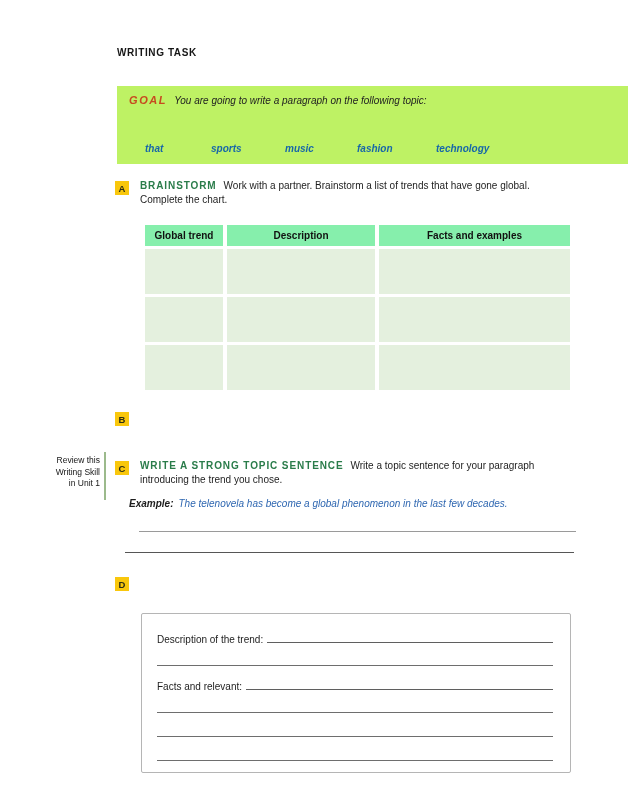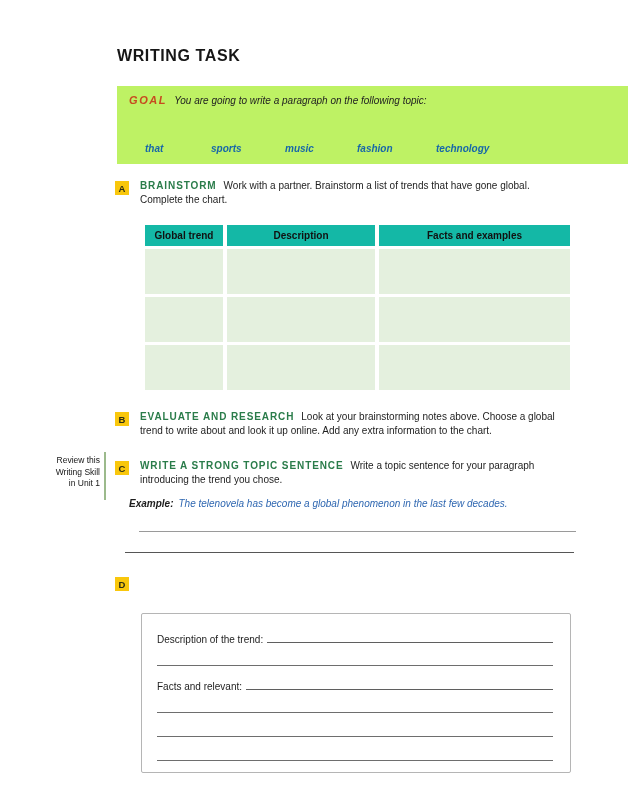--- a/index.html
+++ b/index.html
@@ -4,21 +4,21 @@
 <style>
   html,body{margin:0;padding:0;background:#ffffff;}
   .page{
     position:relative;width:628px;height:786px;background:#ffffff;overflow:hidden;
     font-family:"Liberation Sans", sans-serif;color:#222;
   }
   .abs{position:absolute;}
 
   
   .page-title{
-    left:117px;top:47px;font-size:16px;font-weight:bold;color:#161616;
+    left:117px;top:47px;font-size:10px;font-weight:bold;color:#161616;
     letter-spacing:0.6px;
   }
 
   
   .goal-box{left:117px;top:86px;width:543px;height:78px;background:#bef264;font-style:italic;}
   .goal-line{position:absolute;left:12px;top:8px;width:438px;font-size:10px;line-height:13px;}
   .goal-label{color:#c74b1f;font-weight:bold;font-size:11px;letter-spacing:1.6px;margin-right:7px;}
   .goal-intro{color:#222;}
   .goal-prompt{
     position:absolute;left:12px;top:24px;width:440px;
@@ -37,21 +37,21 @@
   .ex-body{white-space:pre-line;}
 
   
   .bs-table{
     left:145px;top:225px;display:grid;
     grid-template-columns:78px 148px 191px;
     grid-template-rows:21px 45px 45px 45px;
     column-gap:4px;row-gap:3px;
   }
   .bs-th{
-    background:#14b8a6;color:#111;font-size:10px;font-weight:bold;
+    background:#86efac;color:#111;font-size:10px;font-weight:bold;
     display:flex;align-items:center;justify-content:center;
   }
   .bs-td{background:#e4f0de;}
 
   
   .margin-note{
     left:30px;top:455px;width:70px;text-align:right;
     font-size:8.5px;font-weight:normal;line-height:11.5px;color:#161616;white-space:pre-line;
   }
   .margin-rule{left:104px;top:452px;width:2px;height:48px;background:#9cba8c;}
@@ -110,24 +110,20 @@
     <div class="bs-td"></div>
     <div class="bs-td"></div>
     <div class="bs-td"></div>
     <div class="bs-td"></div>
     <div class="bs-td"></div>
     <div class="bs-td"></div>
     <div class="bs-td"></div>
   </div>
 
   <div class="abs letter" style="left:115px;top:412px">B</div>
-  <div class="abs ex-text" style="left:140px;top:410px">
-    <span class="ex-heading">EVALUATE AND RESEARCH</span><span class="ex-body">Look at your brainstorming notes above. Choose a global
-trend to write about and look it up online. Add any extra information to the chart.</span>
-  </div>
 
   <div class="abs margin-note">Review this
 Writing Skill
 in Unit 1</div>
   <div class="abs margin-rule"></div>
 
   <div class="abs letter" style="left:115px;top:461px">C</div>
   <div class="abs ex-text" style="left:140px;top:459px">
     <span class="ex-heading">WRITE A STRONG TOPIC SENTENCE</span><span class="ex-body">Write a topic sentence for your paragraph
 introducing the trend you chose.</span>

